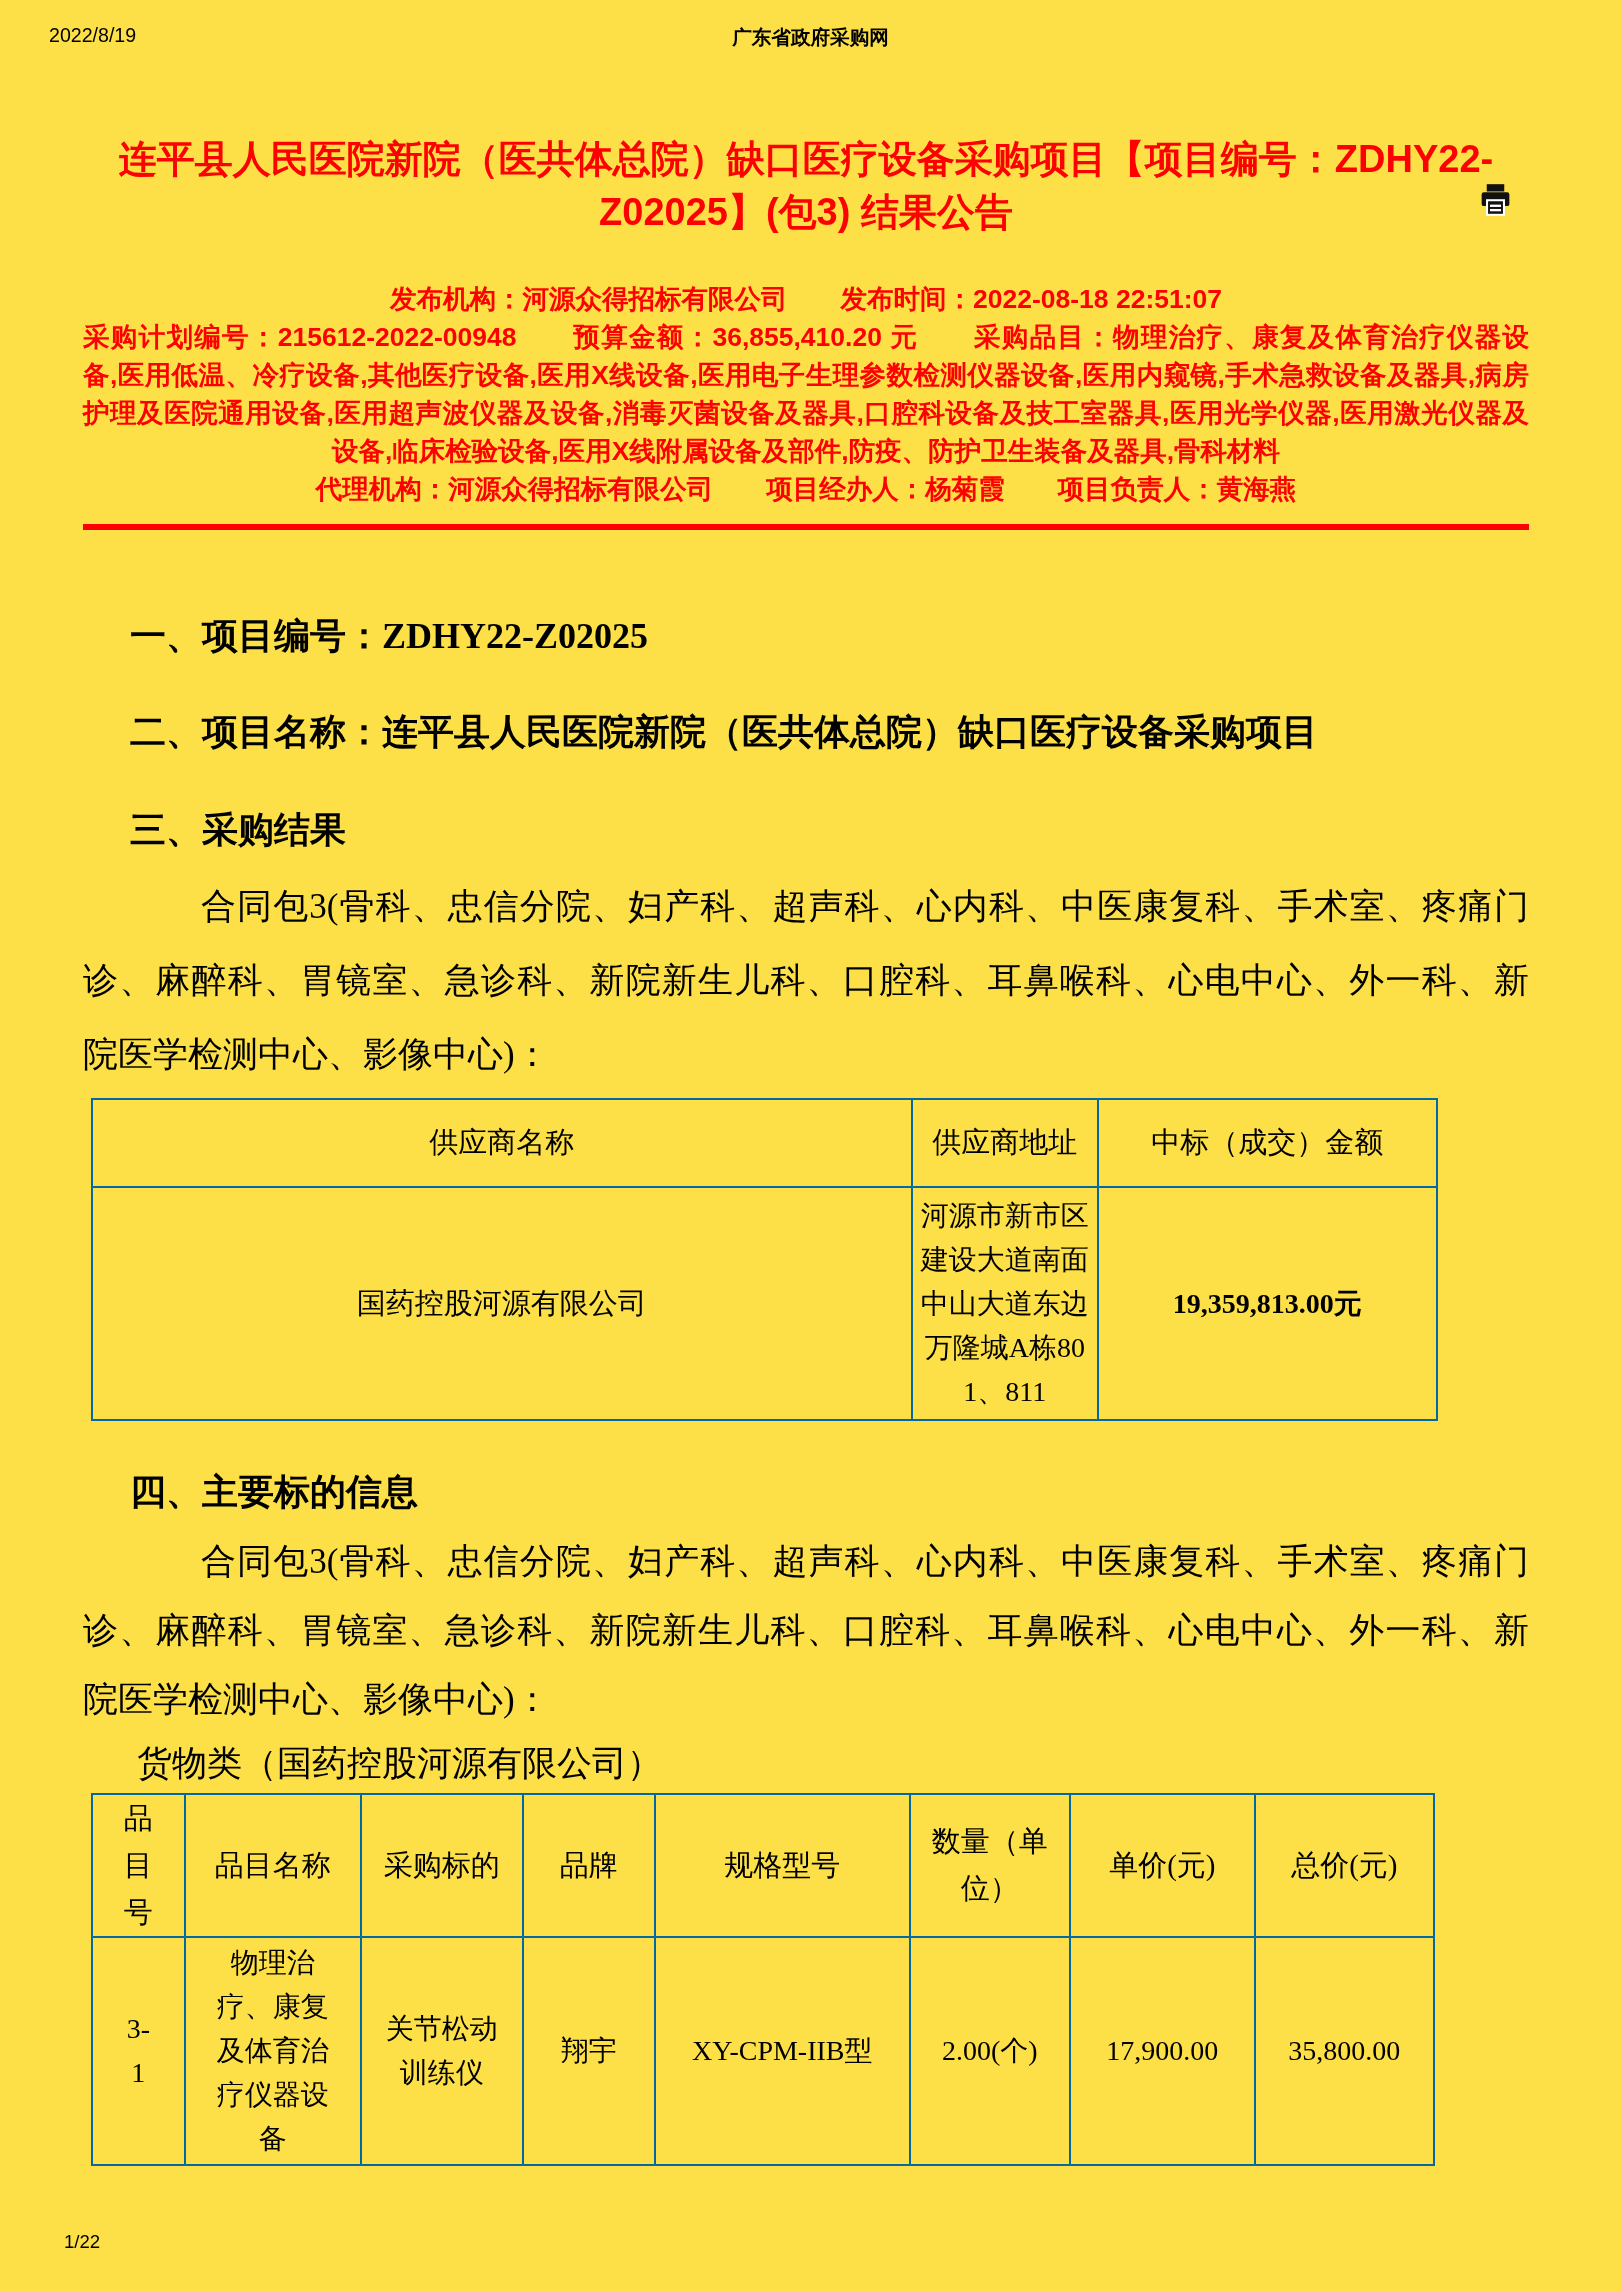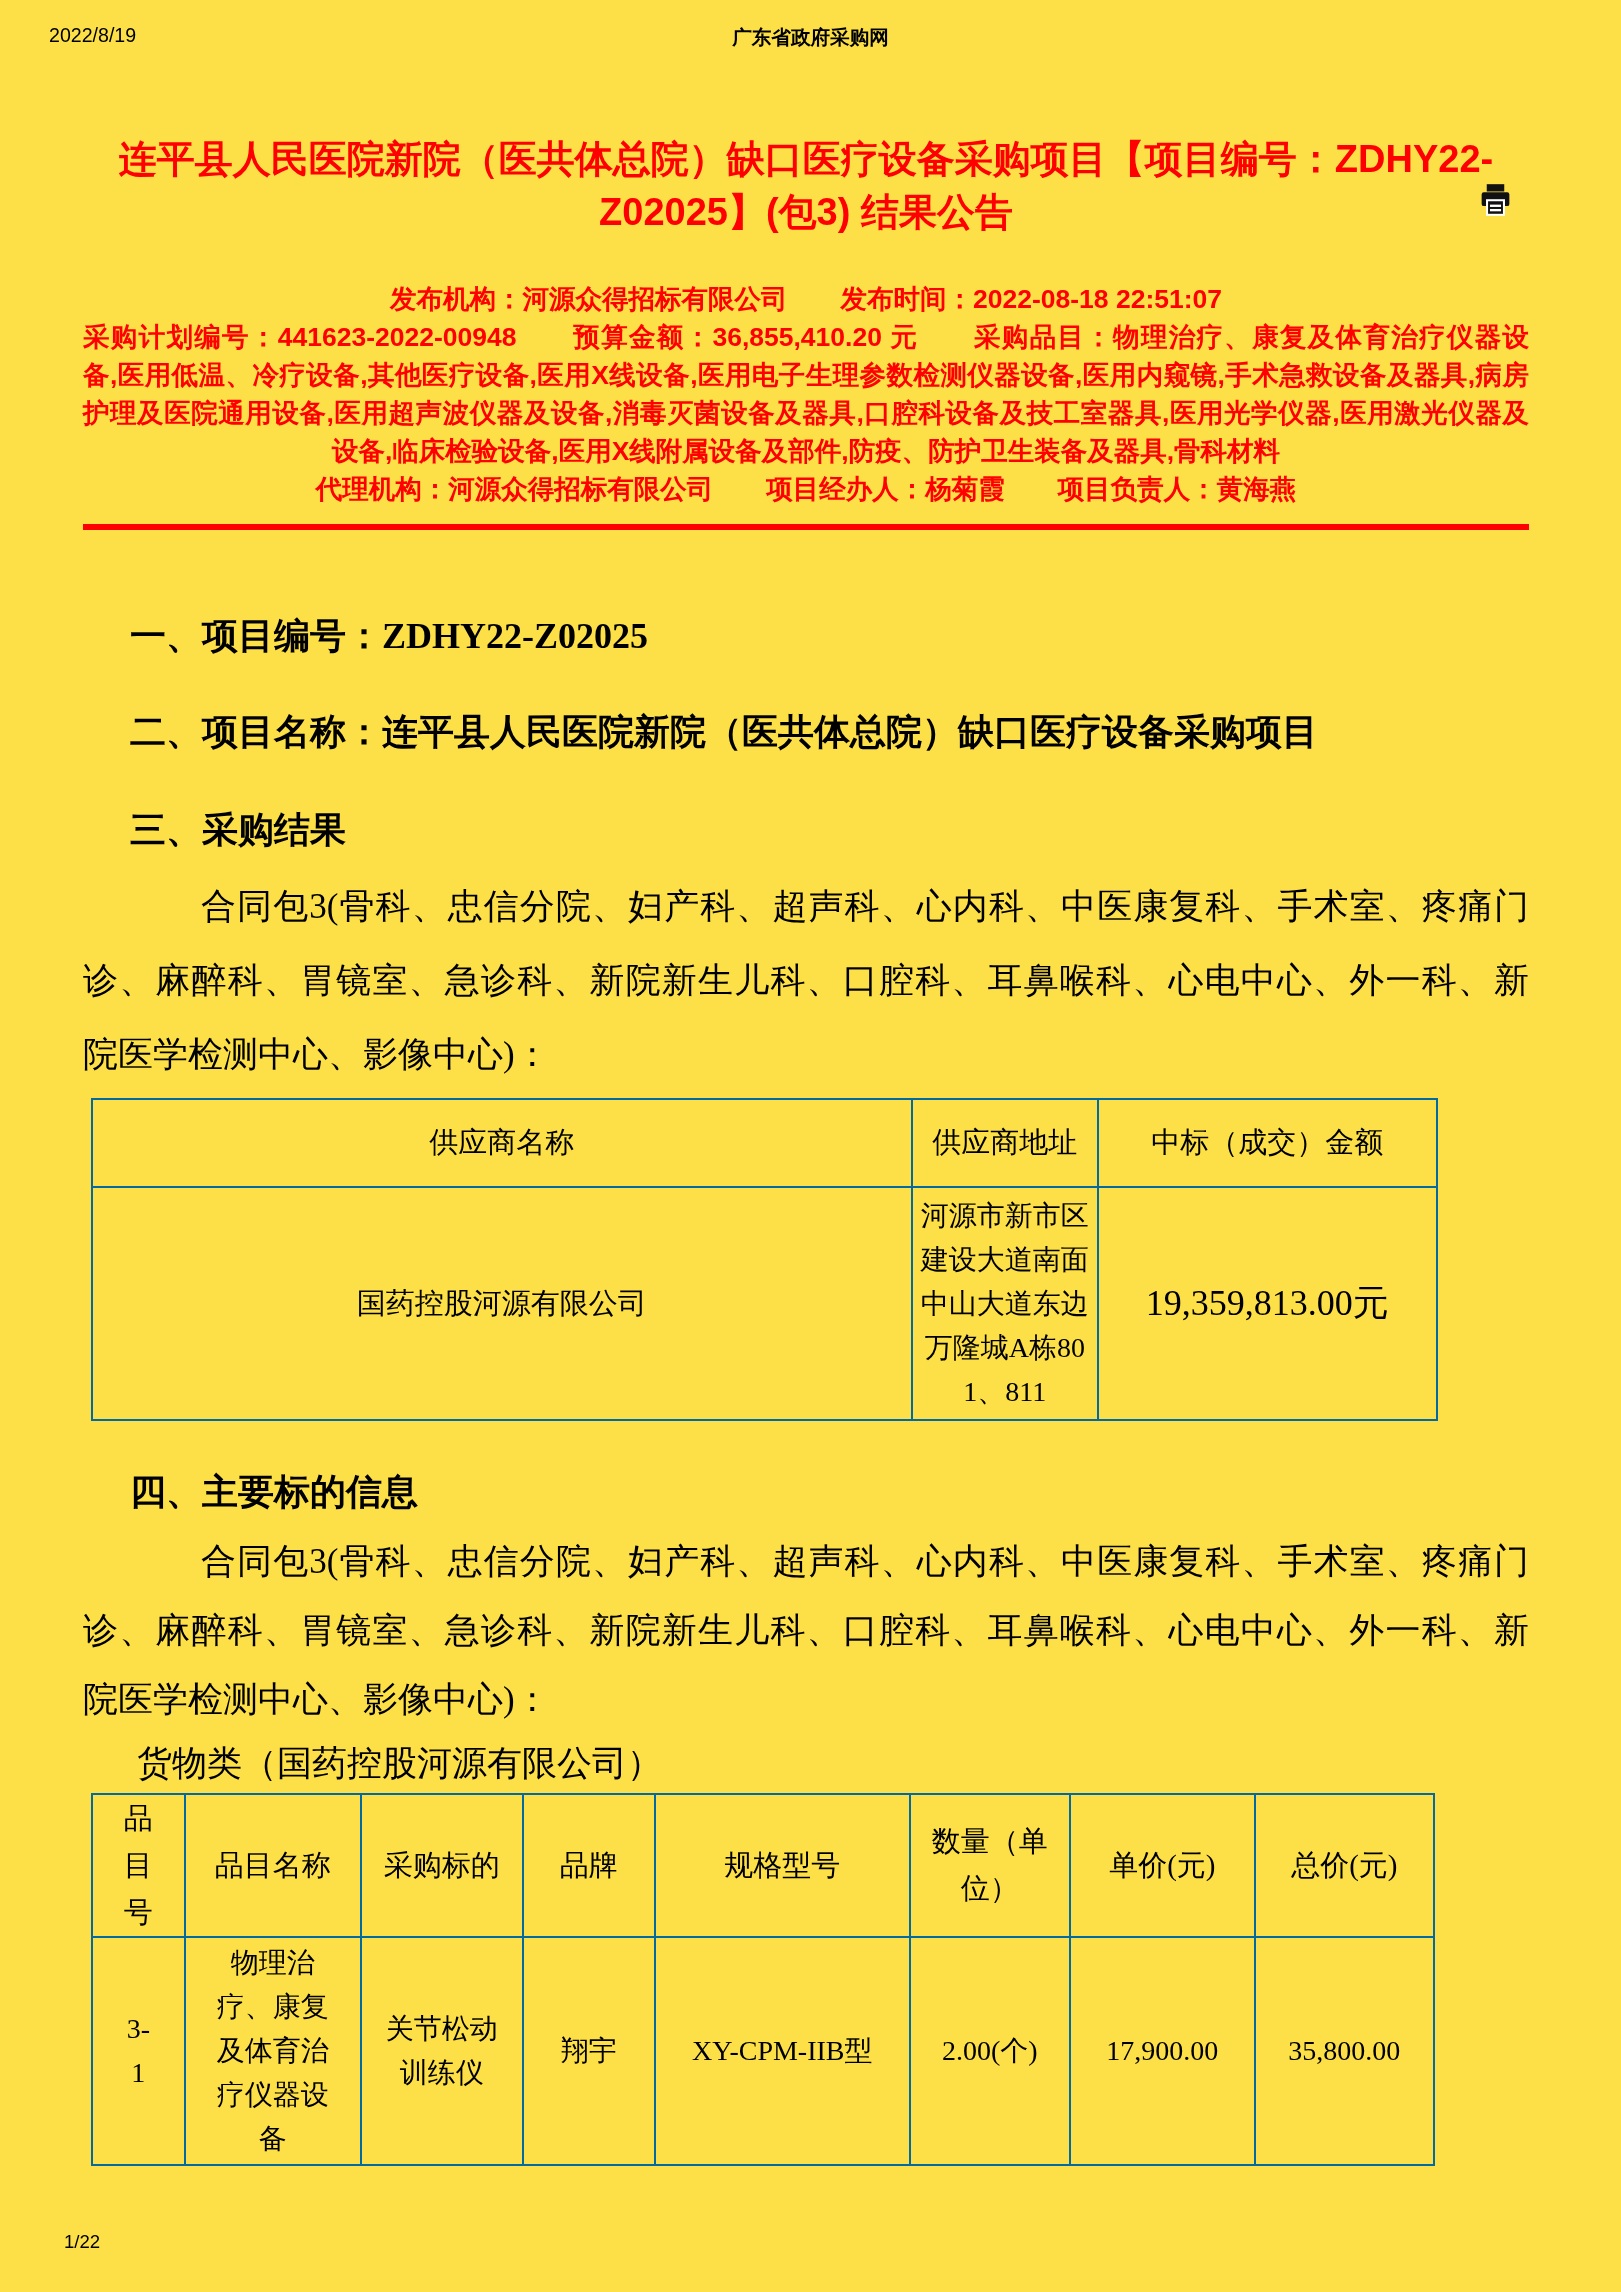--- a/index.html
+++ b/index.html
@@ -39,21 +39,21 @@
   .goods-line{margin-top:3.9px;padding-left:54px;font-size:35px;line-height:51px;}
   
   table{border-collapse:collapse;table-layout:fixed;margin-left:7.8px;margin-top:5.9px;}
   td,th{border:2px solid #0369a1;font-weight:normal;vertical-align:middle;
     text-align:center;padding:0;font-size:29px;}
   .pre{white-space:pre-line;}
   .t1 col.c1{width:820px;} .t1 col.c2{width:186px;} .t1 col.c3{width:339px;}
   .t1 .hrow th{height:86px;}
   .t1 .drow td{height:231px;}
   .t1 .addr{font-size:28px;line-height:44px;}
-  .t1 .amount{font-size:36px;}
+  .t1 .amount{font-size:28px;font-weight:bold;}
   .t2{margin-top:3.9px;}
   .t2 col.c1{width:93px;}  .t2 col.c2{width:176px;} .t2 col.c3{width:162px;}
   .t2 col.c4{width:132px;} .t2 col.c5{width:255px;} .t2 col.c6{width:160px;}
   .t2 col.c7{width:185px;} .t2 col.c8{width:179px;}
   .t2 .hrow th{height:140px;line-height:47px;}
   .t2 .drow td{height:226px;line-height:44px;font-size:28px;}
 </style>
 </head>
 <body>
 
@@ -76,21 +76,21 @@
 
   <div class="content">
 
     <div class="doc-title">
       <div>连平县人民医院新院（医共体总院）缺口医疗设备采购项目【项目编号：ZDHY22-</div>
       <div>Z02025】(包3) 结果公告</div>
     </div>
 
     <div class="meta-block">
       <div class="meta-line">发布机构：河源众得招标有限公司　　发布时间：2022-08-18 22:51:07</div>
-      <div class="meta-line stretch">采购计划编号：441623-2022-00948　　预算金额：36,855,410.20 元　　采购品目：物理治疗、康复及体育治疗仪器设</div>
+      <div class="meta-line stretch">采购计划编号：215612-2022-00948　　预算金额：36,855,410.20 元　　采购品目：物理治疗、康复及体育治疗仪器设</div>
       <div class="meta-line stretch">备,医用低温、冷疗设备,其他医疗设备,医用X线设备,医用电子生理参数检测仪器设备,医用内窥镜,手术急救设备及器具,病房</div>
       <div class="meta-line stretch">护理及医院通用设备,医用超声波仪器及设备,消毒灭菌设备及器具,口腔科设备及技工室器具,医用光学仪器,医用激光仪器及</div>
       <div class="meta-line">设备,临床检验设备,医用X线附属设备及部件,防疫、防护卫生装备及器具,骨科材料</div>
       <div class="meta-line">代理机构：河源众得招标有限公司　　项目经办人：杨菊霞　　项目负责人：黄海燕</div>
     </div>
 
     <div class="red-rule"></div>
 
     <div class="sec-heading">一、项目编号：ZDHY22-Z02025</div>
     <div class="sec-heading h2x">二、项目名称：连平县人民医院新院（医共体总院）缺口医疗设备采购项目</div>

